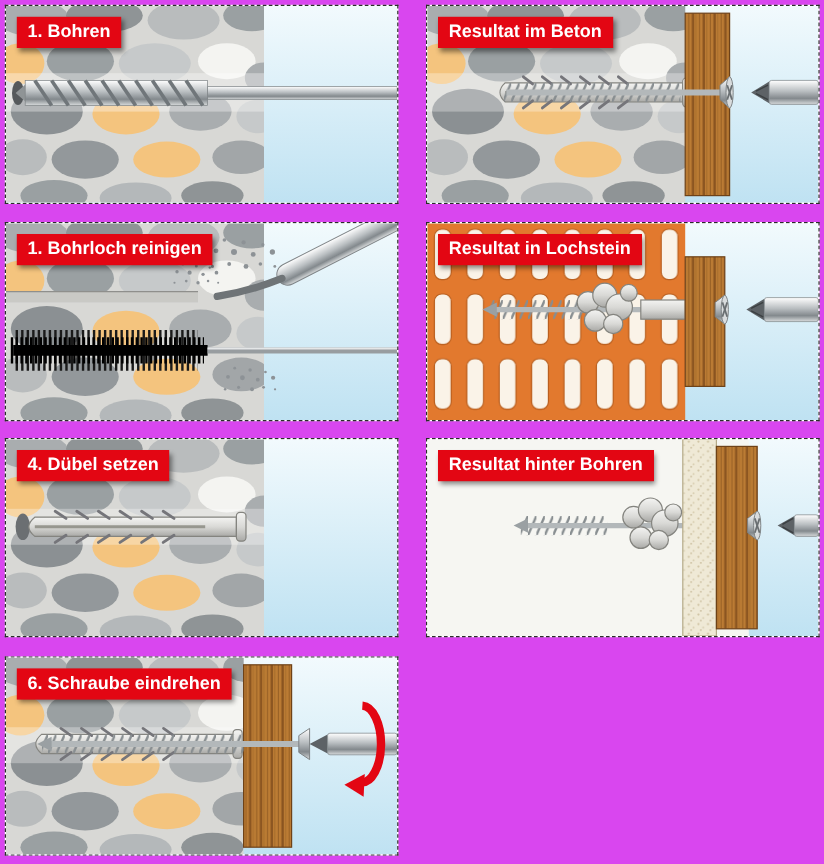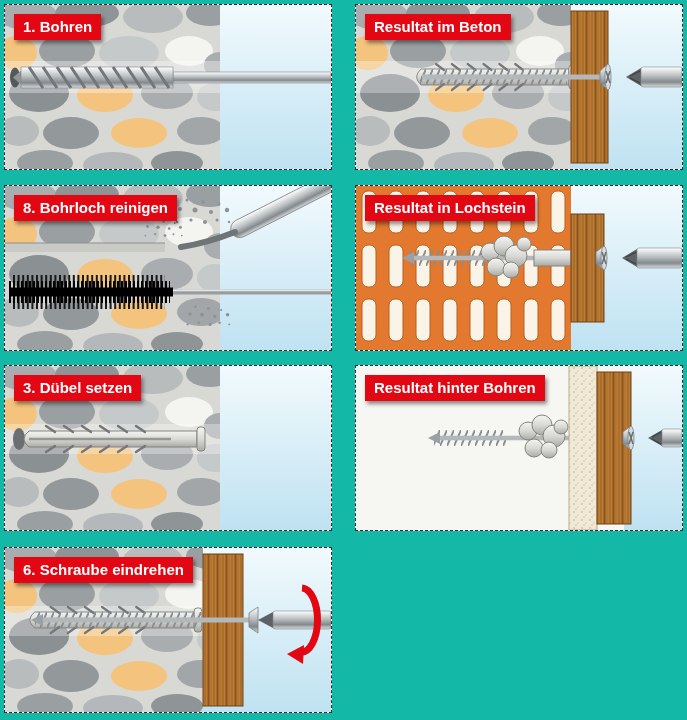--- a/index.html
+++ b/index.html
@@ -1,17 +1,17 @@
 <!DOCTYPE html>
 <html style="--label-bg: #e30613; --label-text: #ffffff; --arrow-red: #e30613; --sky-top: #f2fafd; --sky-bottom: #bfe2f2; --mortar: #d8d8d5; --stone-orange: #f4c47e; --wood: #bc7c34; --brick-orange: #e2792e; --plasterboard: #efe9d6;"><head>
 <meta charset="utf-8">
 <style>
   * { margin:0; padding:0; box-sizing:border-box; }
   html,body { width:687px; height:720px; background:#ffffff; font-family:"Liberation Sans", sans-serif; }
-  #sheet { position:relative; width:687px; height:720px; background:#14b8a6; }
+  #sheet { position:relative; width:687px; height:720px; background:#d946ef; }
   .panel { position:absolute; width:328px; height:166px; border:1px dashed #2b2b2b; background:#fff; overflow:hidden; }
   .panel > svg.scene { display:block; width:326px; height:164px; }
   .tag {
     position:absolute; top:9px; left:9px;
     background:var(--label-bg,#e30613); color:var(--label-text,#ffffff);
     font-weight:bold; font-size:15px; line-height:1; padding:5px 9px 6px;
     box-shadow:2px 3px 4px rgba(0,0,0,.45); white-space:nowrap;
   }
 </style>
 </head>
@@ -161,34 +161,34 @@
       <use href="#dust" transform="translate(160,44) scale(0.7)"></use>
       <g>
         <line x1="8" y1="106" x2="160" y2="106" stroke="#1a1a1a" stroke-width="34" stroke-dasharray="2 2.6"></line>
         <line x1="4" y1="106" x2="165" y2="106" stroke="#000000" stroke-width="22" stroke-dasharray="2 2"></line>
         <line x1="6" y1="106" x2="168" y2="106" stroke="#000000" stroke-width="9"></line>
         <line x1="168" y1="106" x2="326" y2="106" stroke="#989da0" stroke-width="5"></line>
         <line x1="168" y1="104.4" x2="326" y2="104.4" stroke="#e4e6e7" stroke-width="1.6"></line>
       </g>
       <use href="#dust" transform="translate(205,132) scale(0.8)"></use>
     </svg>
-    <div class="tag">8. Bohrloch reinigen</div>
+    <div class="tag">1. Bohrloch reinigen</div>
   </section>
 
   <section class="panel" style="left:4px;top:365px">
     <svg class="scene" viewBox="0 0 326 164">
       <rect width="326" height="164" fill="url(#sky)"></rect>
       <svg x="0" y="0" width="215" height="164" viewBox="0 0 215 164">
           <use href="#masonry"></use>
         </svg>
       <rect x="0" y="58" width="215" height="30" fill="#ffffff" opacity="0.3"></rect>
       <ellipse cx="14" cy="73" rx="6" ry="11" fill="#6b6f72"></ellipse>
       <use href="#plug" transform="translate(16,73)"></use>
     </svg>
-    <div class="tag">3. Dübel setzen</div>
+    <div class="tag">4. Dübel setzen</div>
   </section>
 
   <section class="panel" style="left:4px;top:547px">
     <svg class="scene" viewBox="0 0 326 164">
       <rect width="326" height="164" fill="url(#sky)"></rect>
       <svg x="0" y="0" width="198" height="164" viewBox="0 0 198 164">
           <use href="#masonry"></use>
         </svg>
       <rect x="0" y="58" width="198" height="30" fill="#ffffff" opacity="0.3"></rect>
       <use href="#plug" transform="translate(22,72) scale(0.95,1)"></use>

